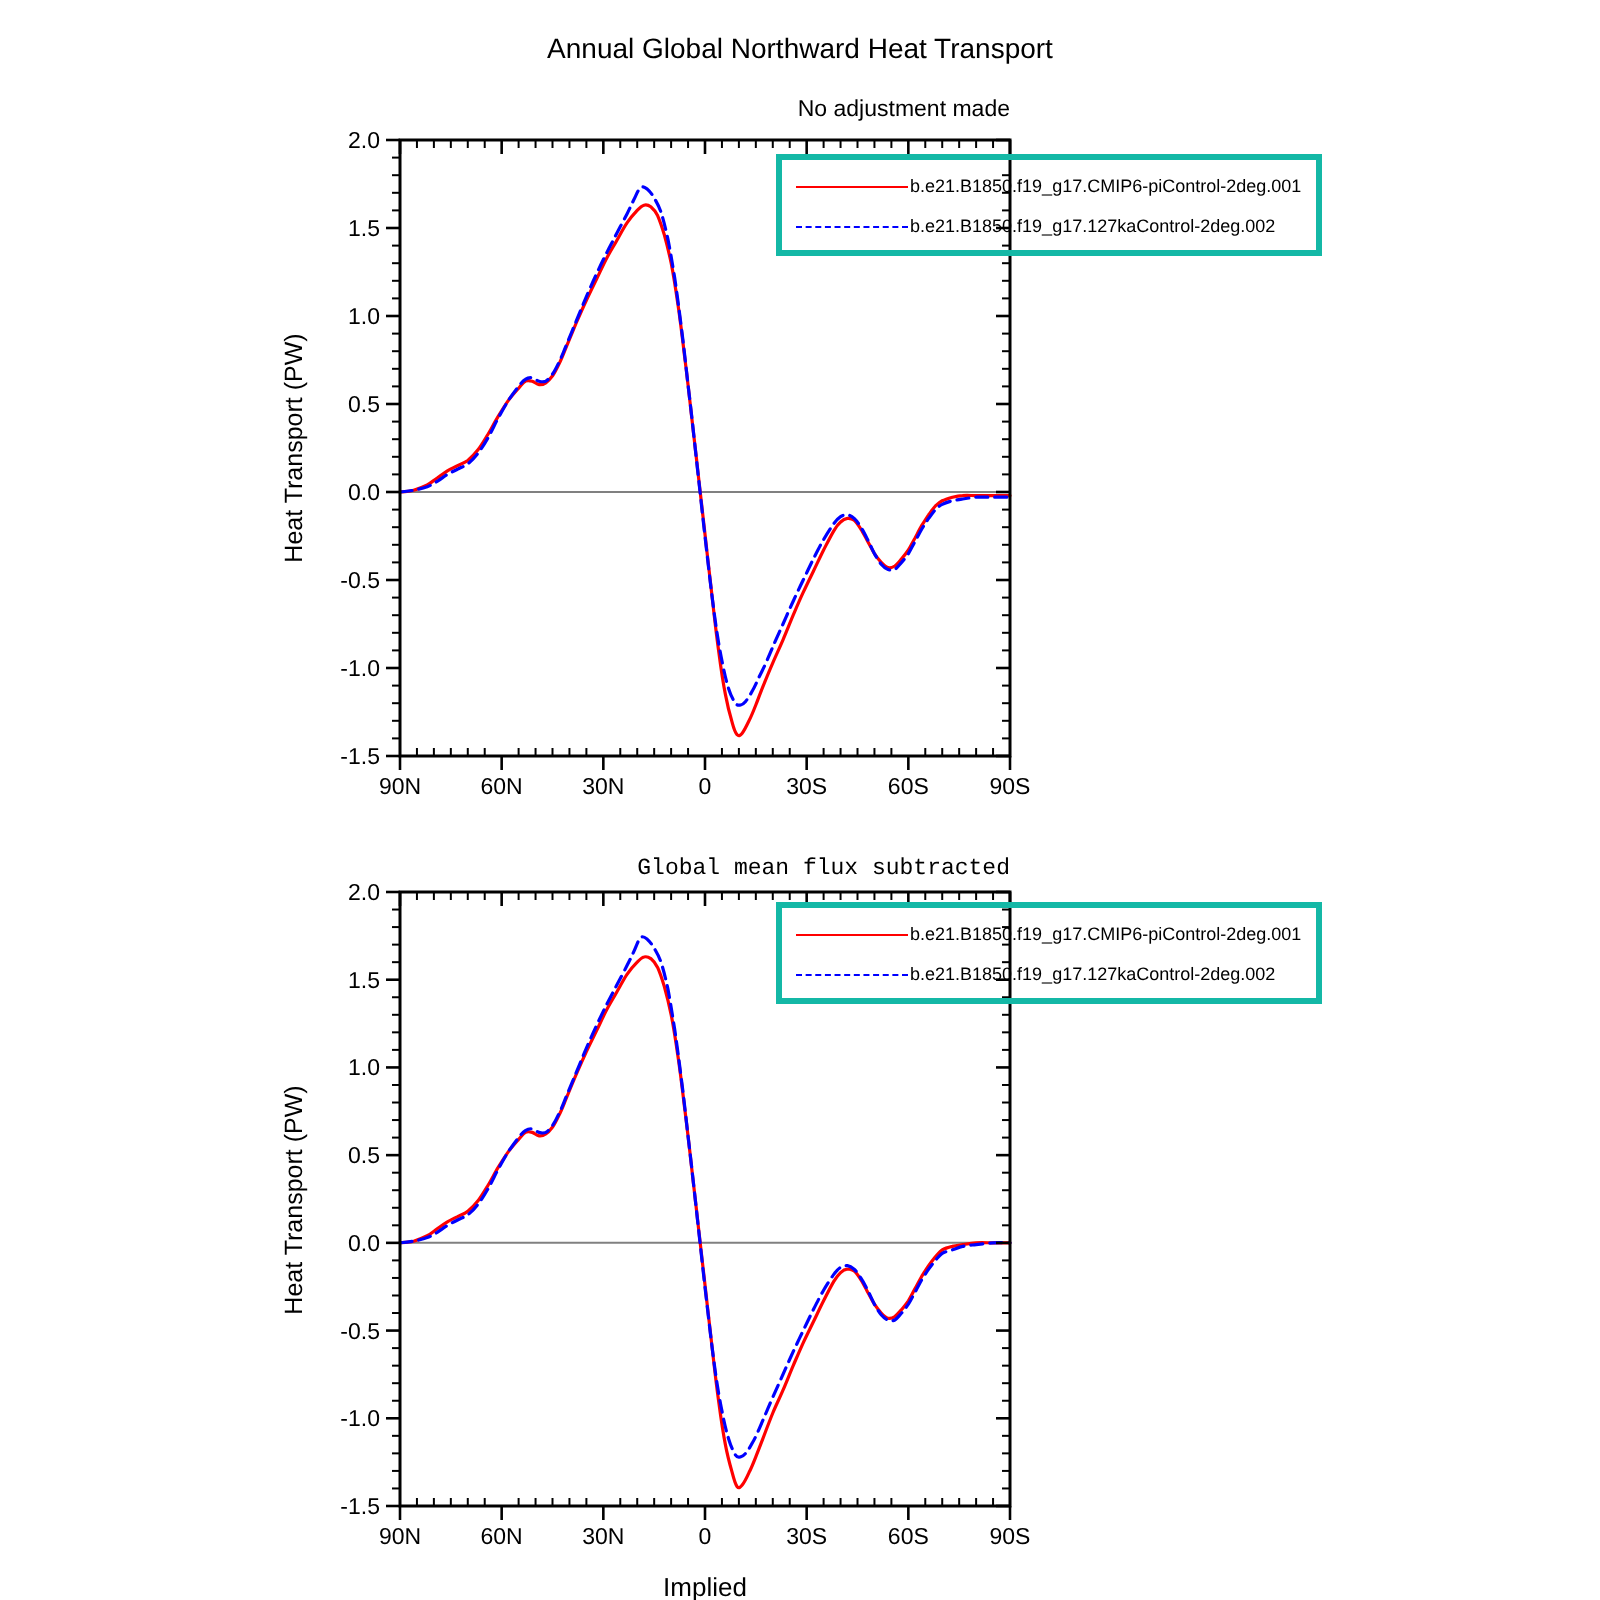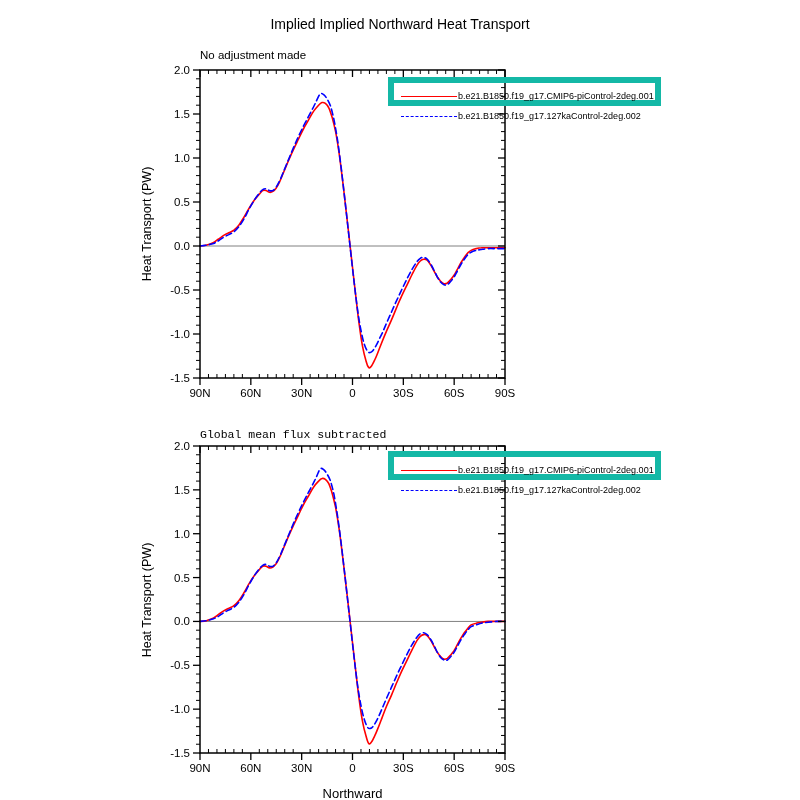--- a/index.html
+++ b/index.html
@@ -4,45 +4,45 @@
 <style>
   html,body{margin:0;padding:0;}
   body{
     width:800px;height:800px;position:relative;overflow:hidden;
     background:#ffffff;
     font-family:"Liberation Sans","DejaVu Sans",sans-serif;
     color:#000;
   }
   .abs{position:absolute;}
   .main-title{left:0;top:16px;width:800px;text-align:center;font-size:14px;}
-  .subtitle{left:200px;width:305px;text-align:left;font-size:11.5px;}
+  .subtitle{left:200px;width:305px;text-align:right;font-size:11.5px;}
   .subtitle.p0{top:49px;}
   .subtitle.p1{top:428px;font-family:Liberation Mono, monospace;}
   .ylabel{white-space:nowrap;font-size:12.5px;transform:translate(-50%,-50%) rotate(-90deg);}
   .ylabel.p0{left:147px;top:224px;}
   .ylabel.p1{left:147px;top:600px;}
   .xlabel{left:200px;width:305px;text-align:center;font-size:13px;top:786px;}
   svg.plot{position:absolute;left:0;top:0;width:800px;height:800px;overflow:visible;}
   .legend{
-    position:absolute;left:388px;width:273px;height:29px;
-    border:6px solid #14b8a6;box-sizing:border-box;
+    position:absolute;left:388px;width:273px;height:51px;
+    border:3px solid #14b8a6;box-sizing:border-box;
     padding:3px 2px 0 7px;background:transparent;
   }
   .legend.p0{top:77px;}
   .legend.p1{top:451px;}
   .legend-row{display:flex;align-items:center;height:20px;}
   .legend-line{width:56px;height:0;flex:none;}
   .legend-line.solid{border-top:1.6px solid #ff0000;}
   .legend-line.dashed{border-top:1.7px dashed #0000ff;}
   .legend-label{font-size:9px;white-space:nowrap;margin-left:1px;letter-spacing:0;}
 </style>
 </head>
 <body>
 
-<div class="abs main-title">Implied Implied Northward Heat Transport</div>
+<div class="abs main-title">Annual Global Northward Heat Transport</div>
 
 <svg class="plot" id="svg-plot-0" viewBox="0 0 800 800">
     <line x1="200" y1="246" x2="505" y2="246" stroke="#808080" stroke-width="1"></line>
     <path d="M200.0 246.0C201.1 245.9,204.5 245.7,206.8 245.1C209.0 244.5,211.6 243.5,213.6 242.5C215.5 241.5,216.9 240.1,218.6 239.0C220.3 237.8,222.0 236.5,223.7 235.4C225.4 234.4,227.1 233.7,228.8 232.8C230.5 231.9,232.2 231.5,233.9 230.2C235.6 228.8,237.3 227.1,239.0 224.9C240.7 222.7,242.4 219.7,244.1 217.0C245.8 214.2,247.4 210.9,249.1 208.2C250.8 205.4,252.5 202.6,254.2 200.2C255.9 197.9,257.9 195.7,259.3 194.1C260.7 192.5,261.6 191.1,262.7 190.6C263.8 190.0,265.0 190.3,266.1 190.6C267.2 190.9,268.3 192.2,269.5 192.3C270.6 192.5,271.7 192.2,272.9 191.4C274.0 190.7,275.1 189.5,276.3 187.9C277.4 186.3,278.5 184.1,279.6 181.8C280.8 179.4,281.6 177.2,283.0 173.8C284.4 170.5,286.4 165.5,288.1 161.5C289.8 157.6,291.5 153.7,293.2 150.1C294.9 146.4,296.6 143.0,298.3 139.5C300.0 136.0,301.7 132.2,303.4 129.0C305.1 125.7,306.8 123.1,308.4 120.2C310.1 117.2,311.8 113.9,313.5 111.4C315.2 108.9,317.2 106.7,318.6 105.2C320.0 103.7,320.9 102.9,322.0 102.6C323.1 102.3,324.3 102.6,325.4 103.4C326.5 104.3,327.6 105.5,328.8 107.8C329.9 110.2,331.0 113.6,332.2 117.5C333.3 121.5,334.4 125.9,335.6 131.6C336.7 137.3,337.8 144.1,338.9 151.8C340.1 159.6,341.2 169.0,342.3 178.2C343.5 187.5,344.6 197.5,345.7 207.3C346.9 217.1,348.0 227.2,349.1 237.2C350.2 247.2,351.4 257.1,352.5 267.1C353.6 277.1,354.8 287.4,355.9 297.0C357.0 306.7,358.1 316.8,359.3 325.2C360.4 333.6,361.5 341.2,362.7 347.2C363.8 353.2,365.1 357.9,366.1 361.3C367.0 364.7,367.8 366.6,368.6 367.4C369.4 368.3,370.2 367.7,371.1 366.6C372.1 365.4,373.4 362.7,374.5 360.4C375.7 358.1,376.8 355.3,377.9 352.5C379.0 349.7,379.9 347.2,381.3 343.7C382.7 340.2,384.7 335.3,386.4 331.4C388.1 327.4,389.8 323.9,391.5 319.9C393.2 316.0,394.9 311.6,396.6 307.6C398.3 303.6,399.9 299.8,401.6 296.2C403.3 292.5,405.0 289.1,406.7 285.6C408.4 282.1,410.1 278.4,411.8 275.0C413.5 271.7,415.5 267.7,416.9 265.4C418.3 263.0,419.1 262.0,420.3 261.0C421.4 259.9,422.5 259.3,423.7 259.2C424.8 259.1,425.9 259.2,427.1 260.1C428.2 261.0,429.3 262.7,430.4 264.5C431.6 266.2,432.7 268.6,433.8 270.6C435.0 272.7,436.1 275.0,437.2 276.8C438.4 278.6,439.5 280.0,440.6 281.2C441.7 282.4,442.9 283.5,444.0 283.8C445.1 284.1,446.3 283.7,447.4 283.0C448.5 282.2,449.6 280.8,450.8 279.4C451.9 278.1,453.0 276.8,454.2 275.0C455.3 273.3,456.4 270.9,457.6 268.9C458.7 266.8,459.8 264.6,460.9 262.7C462.1 260.8,463.2 259.1,464.3 257.4C465.5 255.8,466.6 254.2,467.7 253.0C468.9 251.9,469.7 251.1,471.1 250.4C472.5 249.7,474.5 249.1,476.2 248.6C477.9 248.2,479.3 247.9,481.3 247.8C483.3 247.6,485.5 247.8,488.1 247.8C490.6 247.8,493.7 247.8,496.5 247.8C499.4 247.8,503.6 247.8,505.0 247.8" fill="none" stroke="#ff0000" stroke-width="1.6" stroke-linejoin="round" stroke-linecap="round"></path>
     <path d="M200.0 246.0C201.1 245.9,204.5 245.6,206.8 245.1C209.0 244.7,211.6 244.1,213.6 243.4C215.5 242.6,216.9 241.7,218.6 240.7C220.3 239.7,222.0 238.2,223.7 237.2C225.4 236.2,227.1 235.4,228.8 234.6C230.5 233.7,232.2 233.2,233.9 231.9C235.6 230.6,237.3 228.8,239.0 226.6C240.7 224.4,242.4 221.7,244.1 218.7C245.8 215.8,247.4 212.1,249.1 209.0C250.8 206.0,252.5 202.9,254.2 200.2C255.9 197.6,257.9 195.0,259.3 193.2C260.7 191.4,261.6 190.4,262.7 189.7C263.8 188.9,265.0 188.7,266.1 188.8C267.2 188.9,268.3 190.3,269.5 190.6C270.6 190.9,271.7 191.1,272.9 190.6C274.0 190.0,275.1 188.7,276.3 187.0C277.4 185.4,278.5 183.2,279.6 180.9C280.8 178.5,281.6 176.3,283.0 173.0C284.4 169.6,286.4 164.7,288.1 160.6C289.8 156.5,291.5 152.3,293.2 148.3C294.9 144.4,296.6 140.5,298.3 136.9C300.0 133.2,301.7 129.7,303.4 126.3C305.1 122.9,306.8 119.9,308.4 116.6C310.1 113.4,312.1 109.7,313.5 107.0C314.9 104.2,315.8 102.1,316.9 99.9C318.0 97.7,319.2 94.6,320.3 93.8C321.4 92.9,322.6 93.8,323.7 94.6C324.8 95.5,326.0 97.1,327.1 99.0C328.2 100.9,329.3 102.7,330.5 106.1C331.6 109.5,332.7 113.9,333.9 119.3C335.0 124.7,336.1 131.3,337.3 138.6C338.4 146.0,339.5 154.3,340.6 163.3C341.8 172.2,342.9 182.5,344.0 192.3C345.2 202.1,346.3 212.1,347.4 222.2C348.5 232.4,349.7 242.9,350.8 253.0C351.9 263.2,353.1 273.4,354.2 283.0C355.3 292.5,356.5 302.3,357.6 310.2C358.7 318.2,359.8 324.8,361.0 330.5C362.1 336.2,363.2 341.0,364.4 344.6C365.5 348.1,366.8 350.3,367.8 351.6C368.7 352.9,369.4 352.6,370.3 352.5C371.1 352.3,371.8 351.9,372.8 350.7C373.8 349.5,375.1 347.5,376.2 345.4C377.4 343.4,378.5 340.7,379.6 338.4C380.7 336.1,381.9 333.9,383.0 331.4C384.1 328.9,385.0 326.7,386.4 323.4C387.8 320.2,389.8 315.8,391.5 312.0C393.2 308.2,394.9 304.2,396.6 300.6C398.3 296.9,399.9 293.5,401.6 290.0C403.3 286.5,405.0 282.8,406.7 279.4C408.4 276.1,410.1 272.7,411.8 269.8C413.5 266.8,415.5 263.7,416.9 261.8C418.3 259.9,419.1 259.1,420.3 258.3C421.4 257.6,422.5 257.3,423.7 257.4C424.8 257.6,425.9 258.2,427.1 259.2C428.2 260.2,429.3 261.8,430.4 263.6C431.6 265.4,432.7 267.6,433.8 269.8C435.0 272.0,436.1 274.7,437.2 276.8C438.4 278.9,439.5 280.8,440.6 282.1C441.7 283.4,442.9 284.3,444.0 284.7C445.1 285.2,446.3 285.3,447.4 284.7C448.5 284.1,449.6 282.5,450.8 281.2C451.9 279.9,453.0 278.6,454.2 276.8C455.3 275.0,456.4 272.7,457.6 270.6C458.7 268.6,459.8 266.4,460.9 264.5C462.1 262.6,463.2 260.8,464.3 259.2C465.5 257.6,466.6 256.0,467.7 254.8C468.9 253.6,469.7 252.9,471.1 252.2C472.5 251.4,474.5 250.8,476.2 250.4C477.9 250.0,479.3 249.8,481.3 249.5C483.3 249.2,485.5 248.8,488.1 248.6C490.6 248.5,493.7 248.6,496.5 248.6C499.4 248.6,503.6 248.6,505.0 248.6" fill="none" stroke="#0000ff" stroke-width="1.6" stroke-linejoin="round" stroke-linecap="round" stroke-dasharray="6 3.5"></path>
     <rect x="200" y="70" width="305" height="308" fill="none" stroke="#000000" stroke-width="1.5"></rect>
     <line x1="200" y1="378" x2="200" y2="385" stroke="#000000" stroke-width="1.3"></line>
     <line x1="200" y1="70" x2="200" y2="77" stroke="#000000" stroke-width="1.3"></line>
     <text x="200" y="397" text-anchor="middle" font-size="11.5" fill="#000000">90N</text>
     <line x1="250.83333333333331" y1="378" x2="250.83333333333331" y2="385" stroke="#000000" stroke-width="1.3"></line>
@@ -371,21 +371,21 @@
     <line x1="200" y1="454.7714285714286" x2="196" y2="454.7714285714286" stroke="#000000" stroke-width="1"></line>
     <line x1="505" y1="454.7714285714286" x2="501" y2="454.7714285714286" stroke="#000000" stroke-width="1"></line>
   </svg>
 
 <div class="abs subtitle p0">No adjustment made</div>
 <div class="abs subtitle p1">Global mean flux subtracted</div>
 
 <div class="abs ylabel p0">Heat Transport (PW)</div>
 <div class="abs ylabel p1">Heat Transport (PW)</div>
 
-<div class="abs xlabel">Northward</div>
+<div class="abs xlabel">Implied</div>
 
 <div class="legend p0">
   <div class="legend-row">
     <span class="legend-line solid"></span>
     <span class="legend-label">b.e21.B1850.f19_g17.CMIP6-piControl-2deg.001</span>
   </div>
   <div class="legend-row">
     <span class="legend-line dashed"></span>
     <span class="legend-label">b.e21.B1850.f19_g17.127kaControl-2deg.002</span>
   </div>

